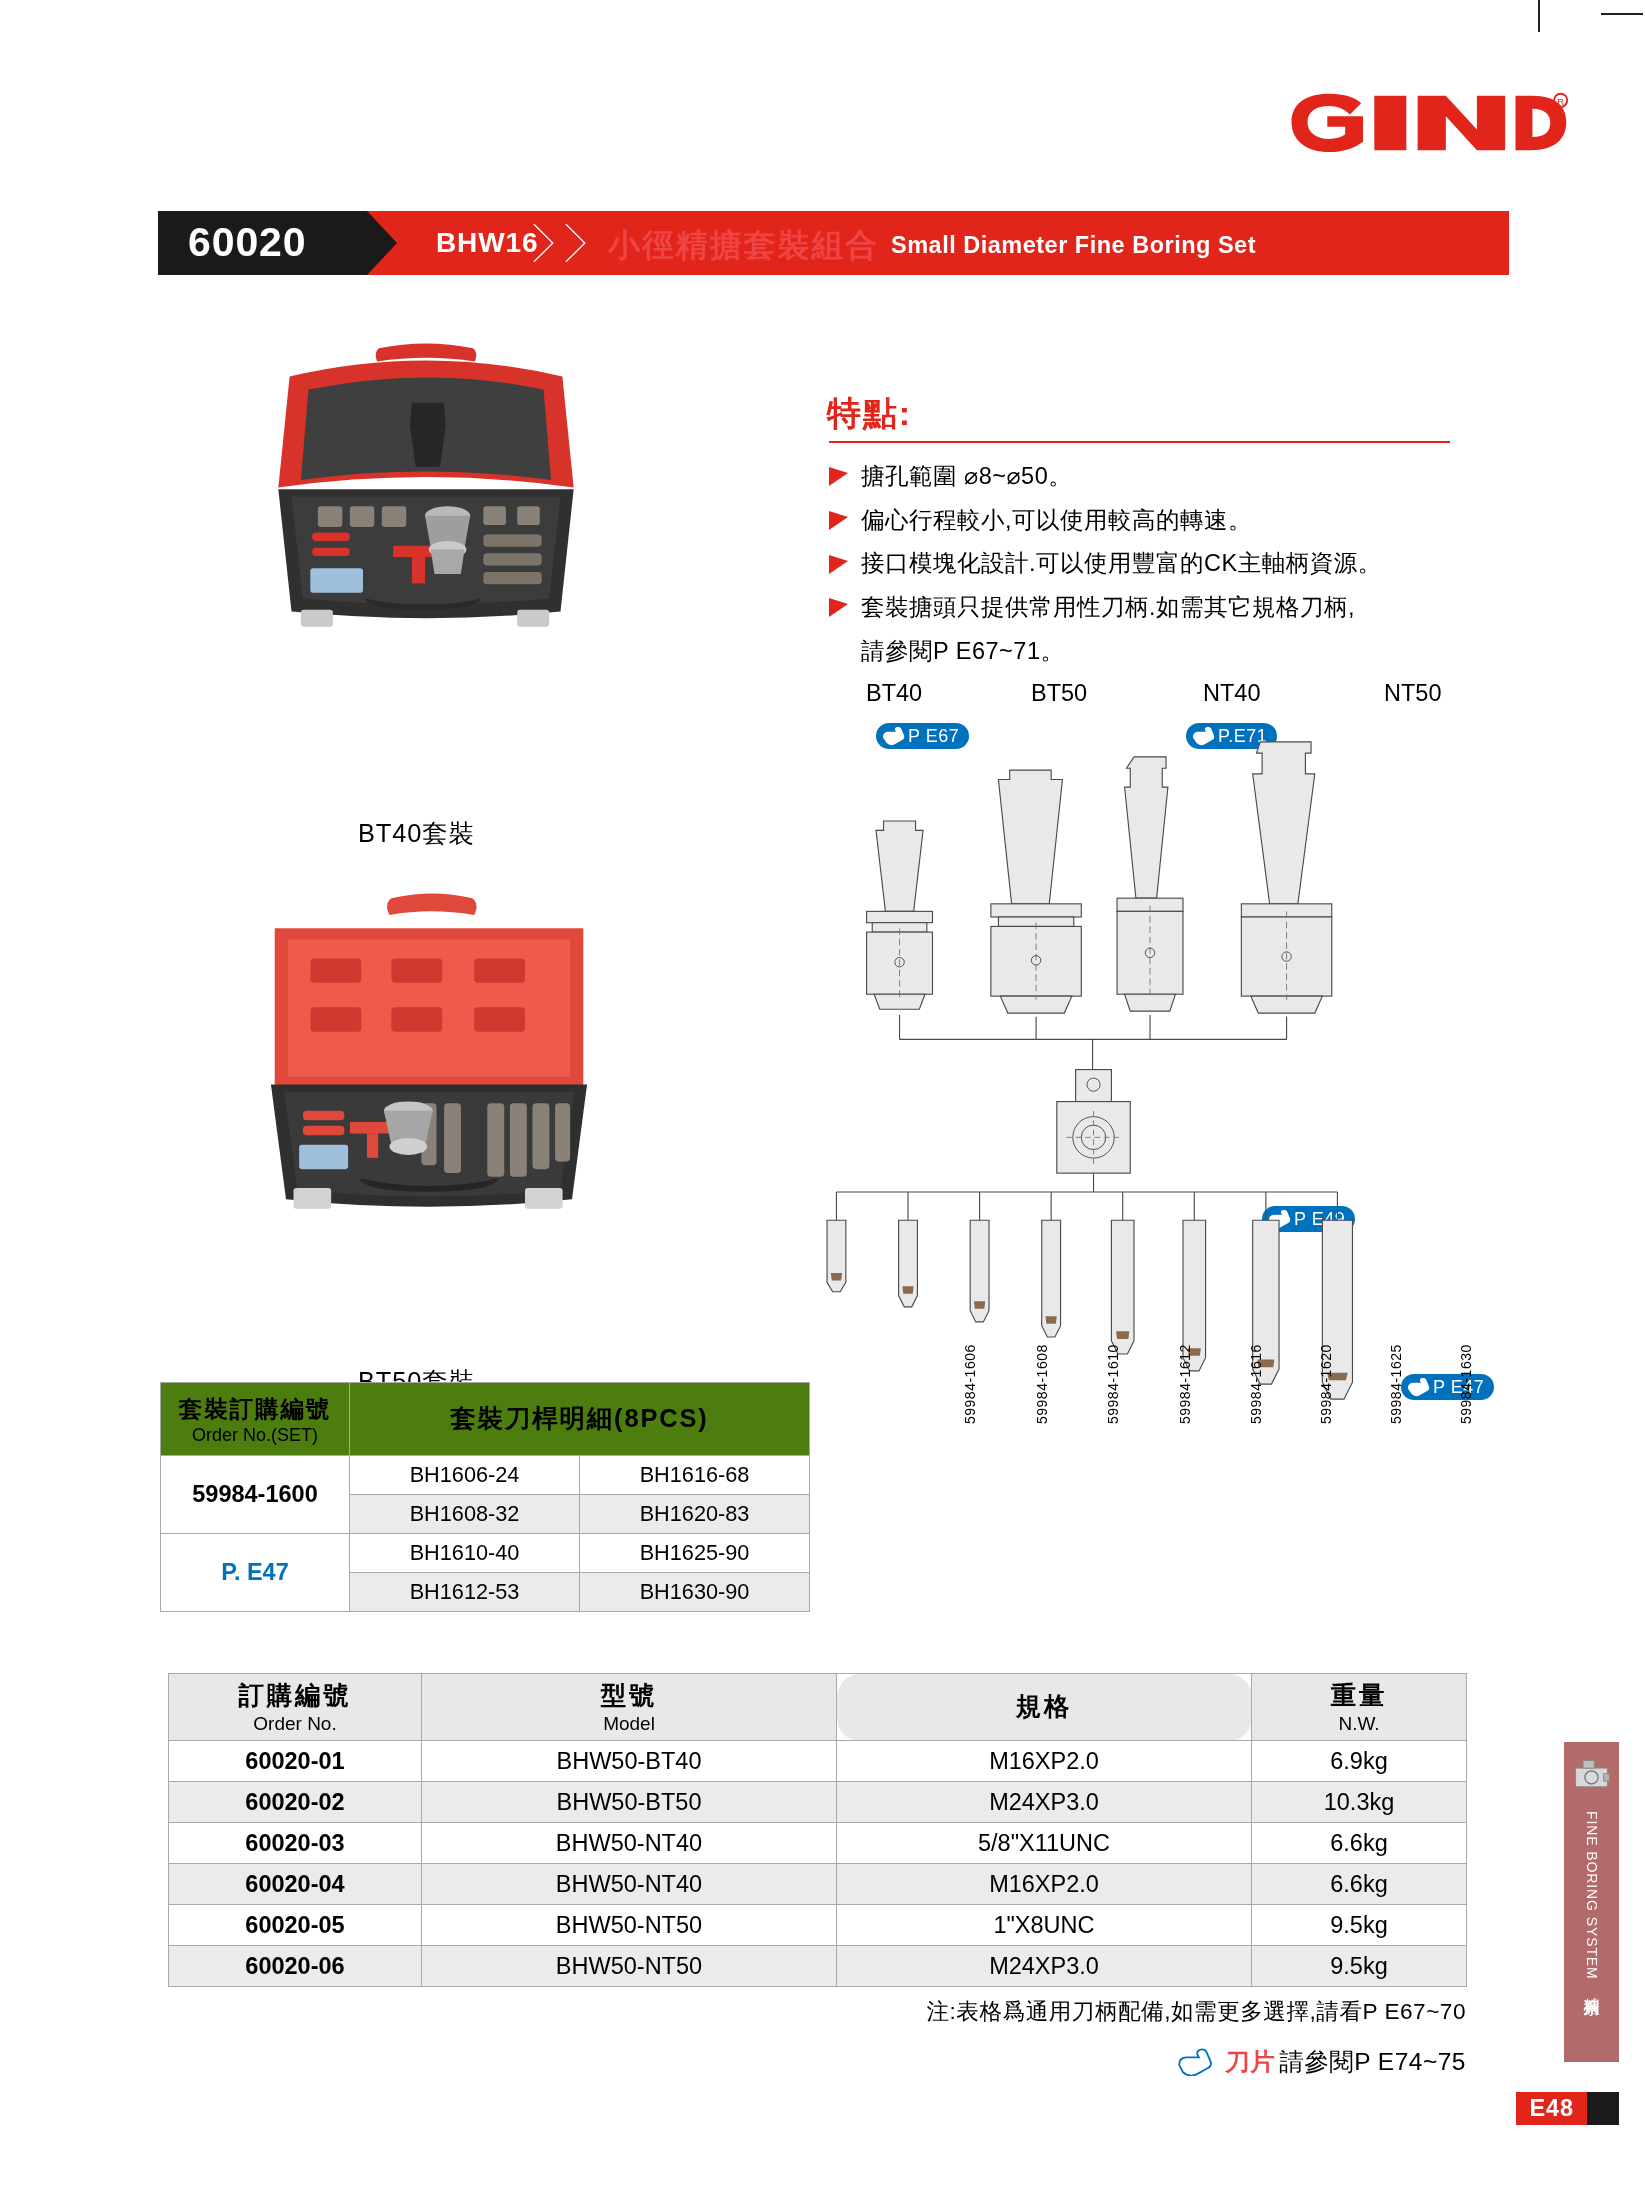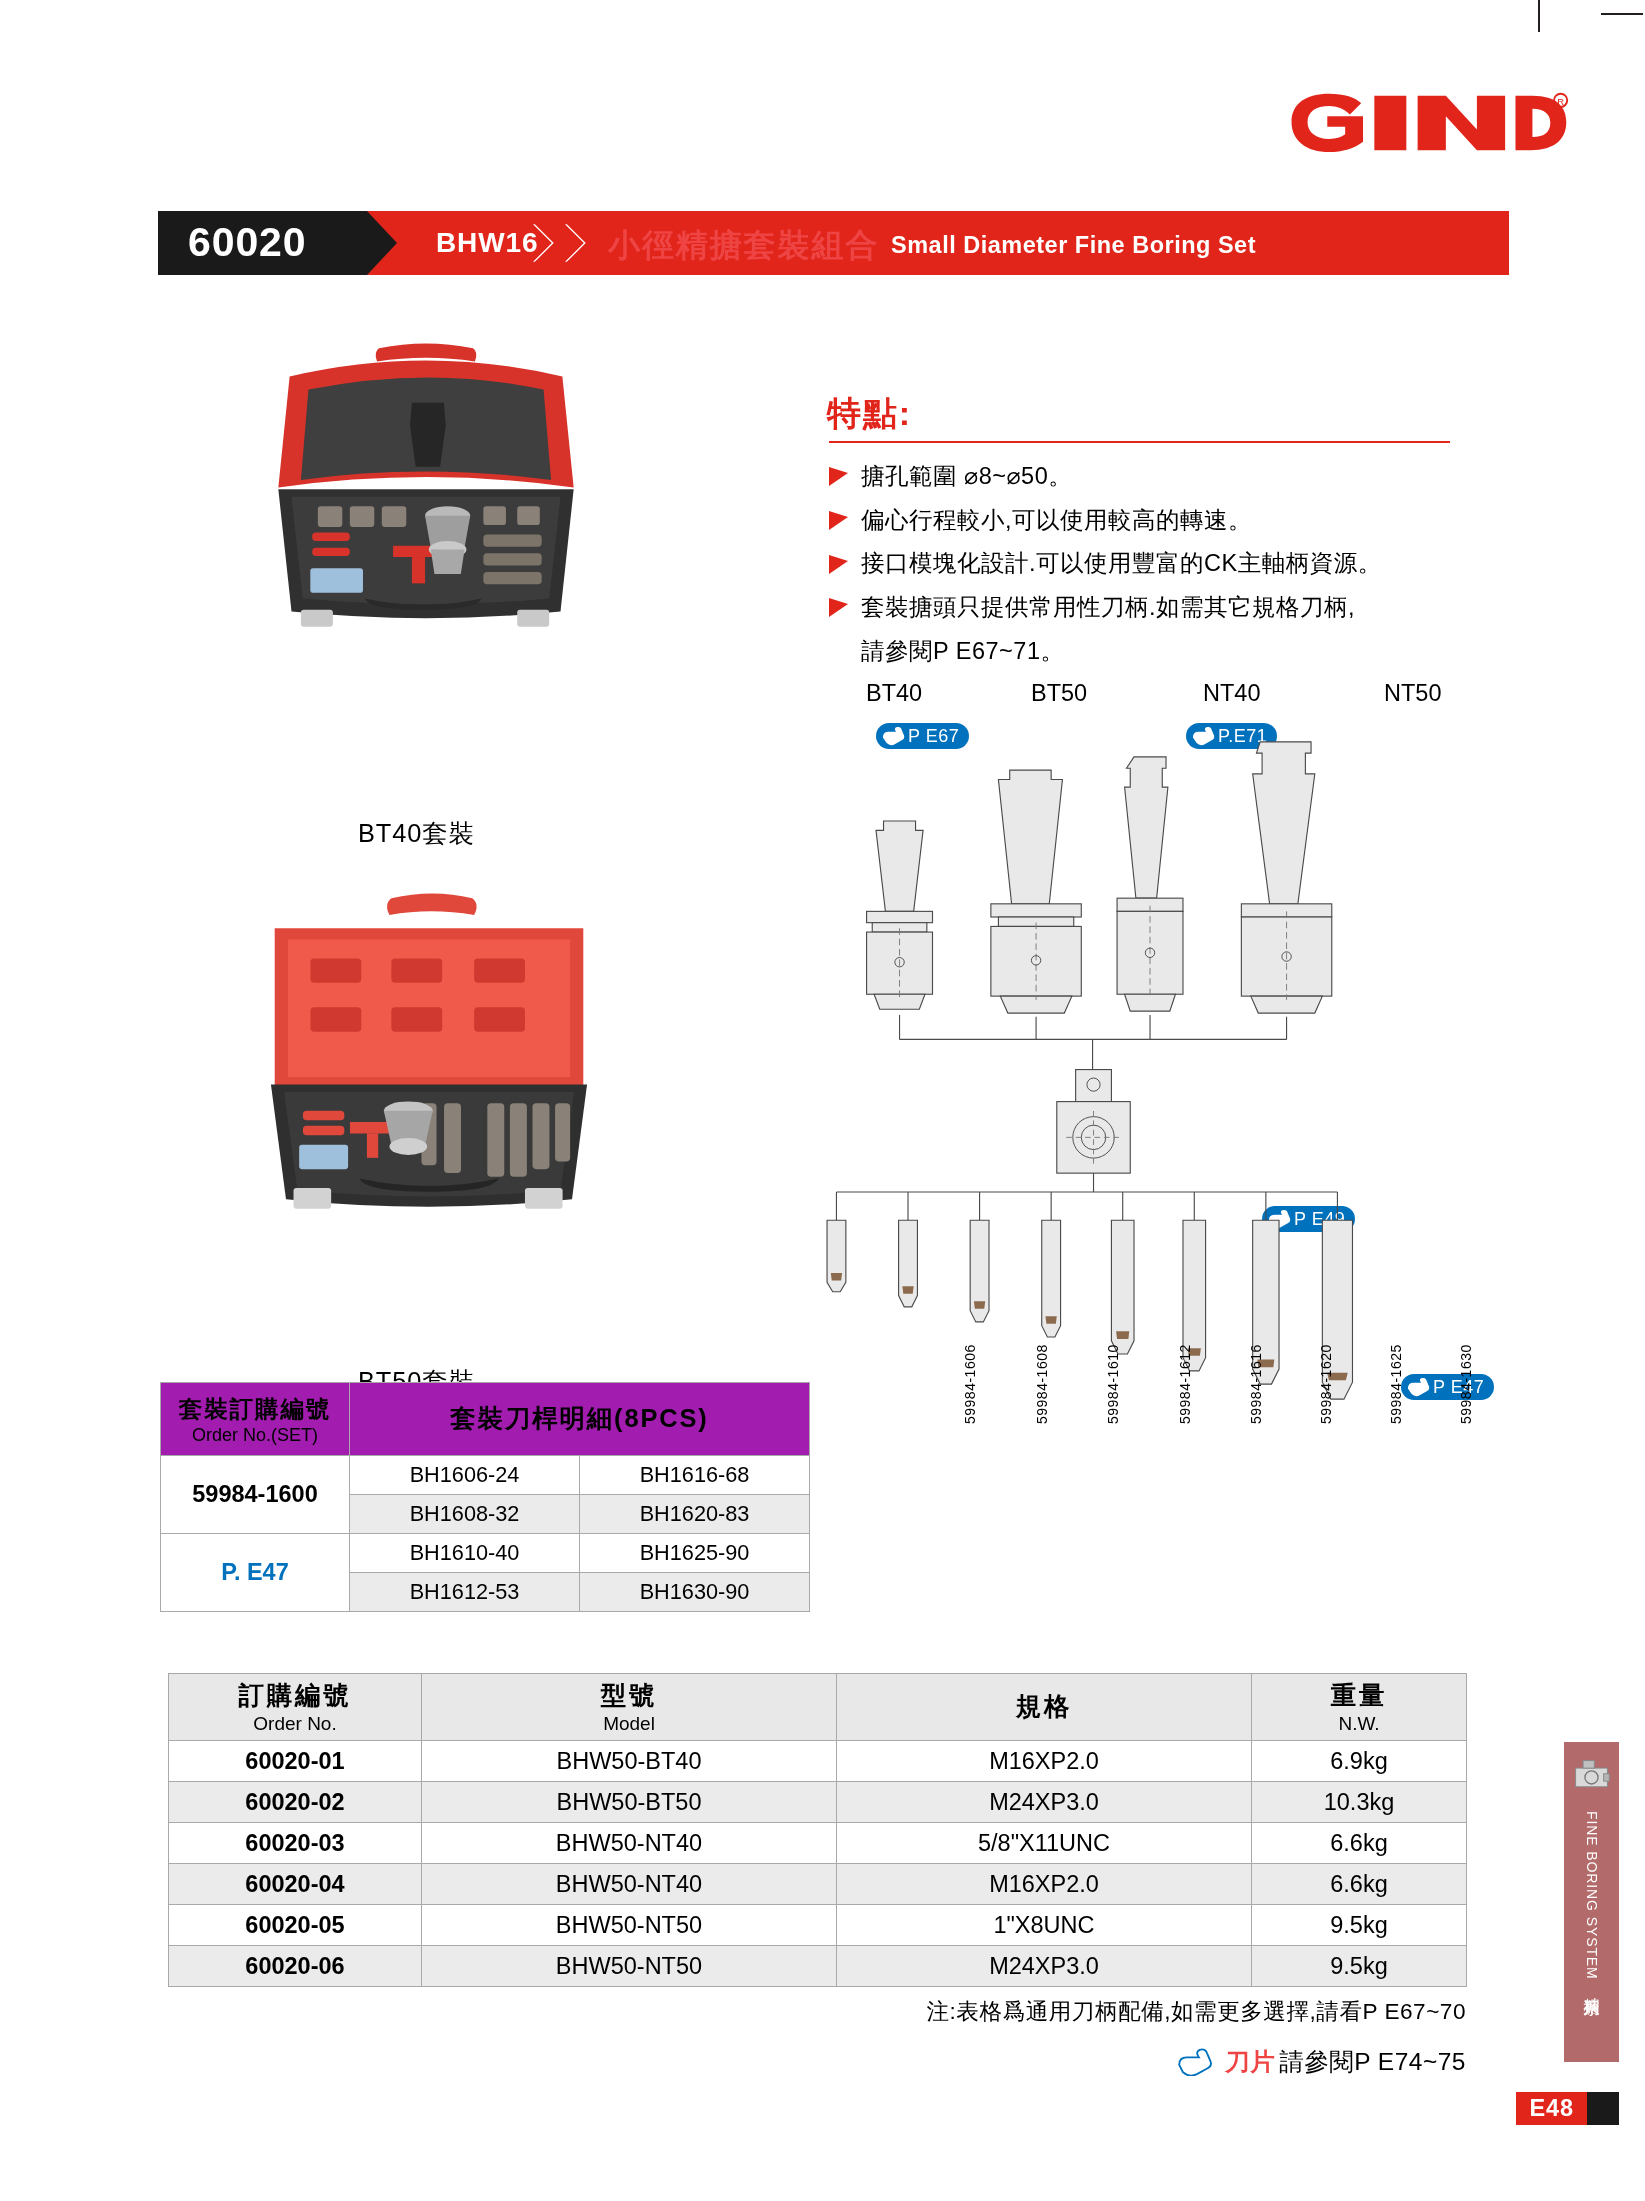--- a/index.html
+++ b/index.html
@@ -231,21 +231,21 @@
     font-size: 21.7px;
   }
   .settable td, .settable th {
     border: 0.9px solid #a9a9a9;
     text-align: center;
     padding: 0;
     height: 38px;
     font-weight: normal;
   }
   .settable .hdr {
-    background: #a21caf;
+    background: #4d7c0f;
     height: 72px;
     vertical-align: middle;
   }
   .settable .hdr .l1 { font-size: 23.5px; font-weight: bold; letter-spacing: 1.9px; }
   .settable .hdr .l2 { font-size: 18px; }
   .settable .hdr2 { font-size: 25.4px; font-weight: bold; letter-spacing: 1.9px; }
   .settable .orderno { font-size: 23.5px; font-weight: bold; }
   .settable .pref { font-size: 23.5px; font-weight: bold; color: #0071bc; }
   .settable .alt { background: #ebebeb; }
 
@@ -690,21 +690,21 @@
     <thead>
       <tr>
         <th style="width:252px;">
           <div class="l1">訂購編號</div>
           <div class="l2">Order No.</div>
         </th>
         <th style="width:414px;">
           <div class="l1">型號</div>
           <div class="l2">Model</div>
         </th>
-        <th style="width:414px;">
+        <th style="width:414px;border-radius:23px;">
           <div class="l1">規格</div>
           <div class="l2"></div>
         </th>
         <th>
           <div class="l1">重量</div>
           <div class="l2">N.W.</div>
         </th>
       </tr>
     </thead>
     <tbody>

